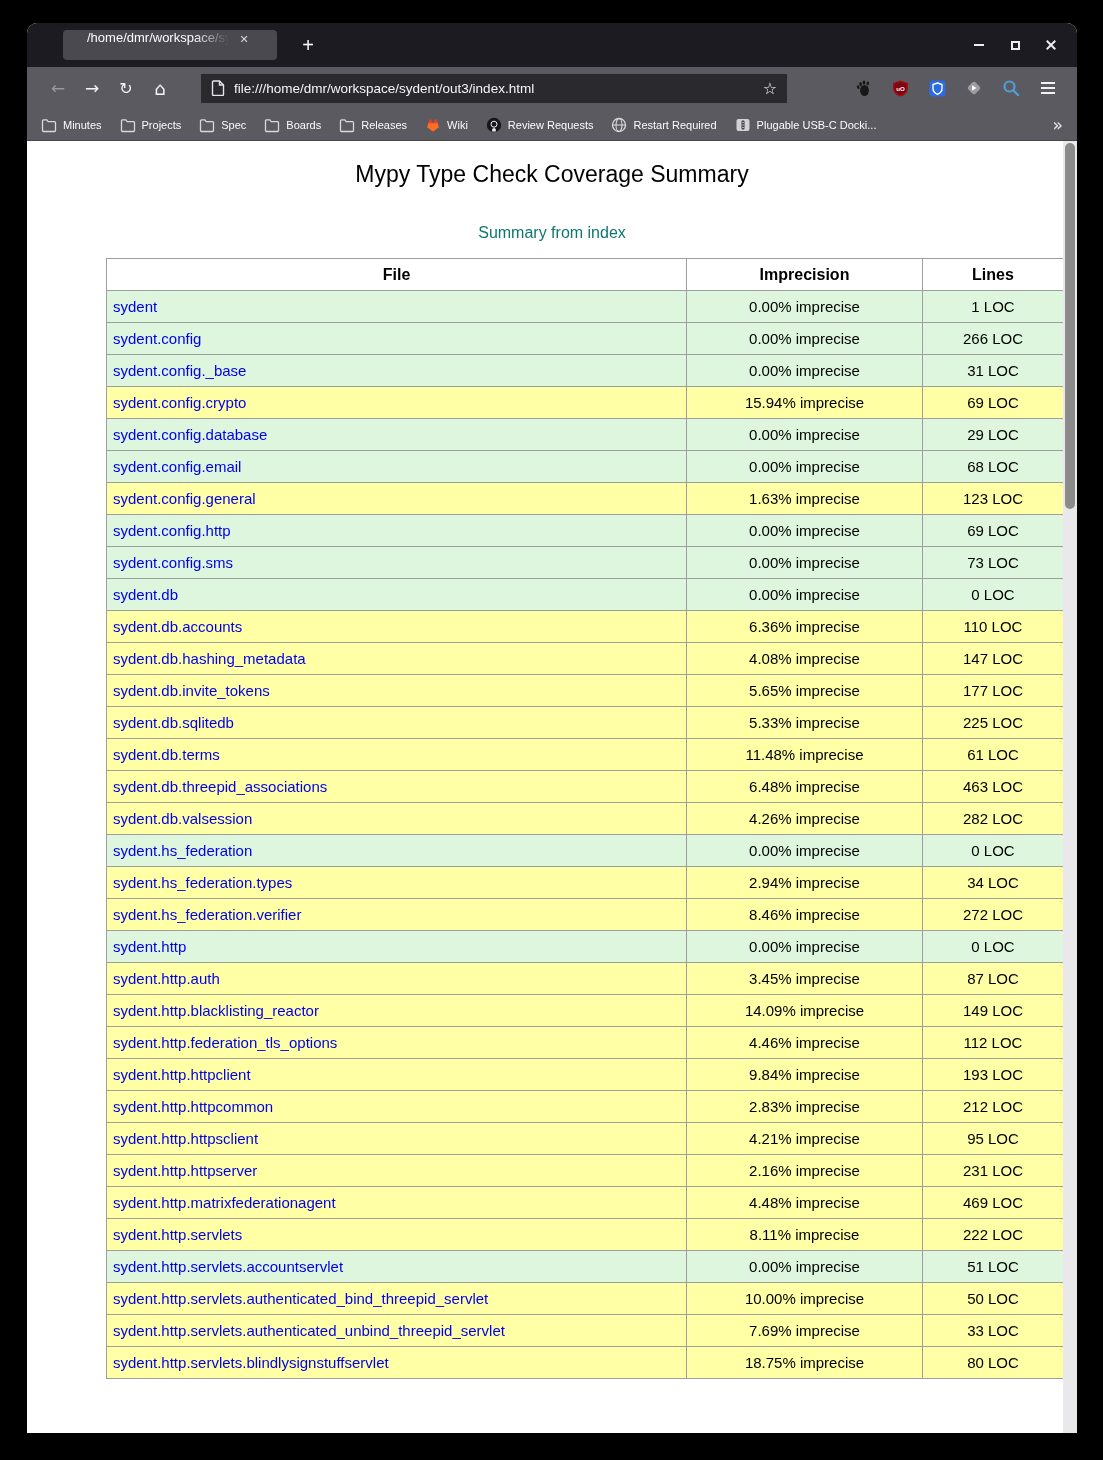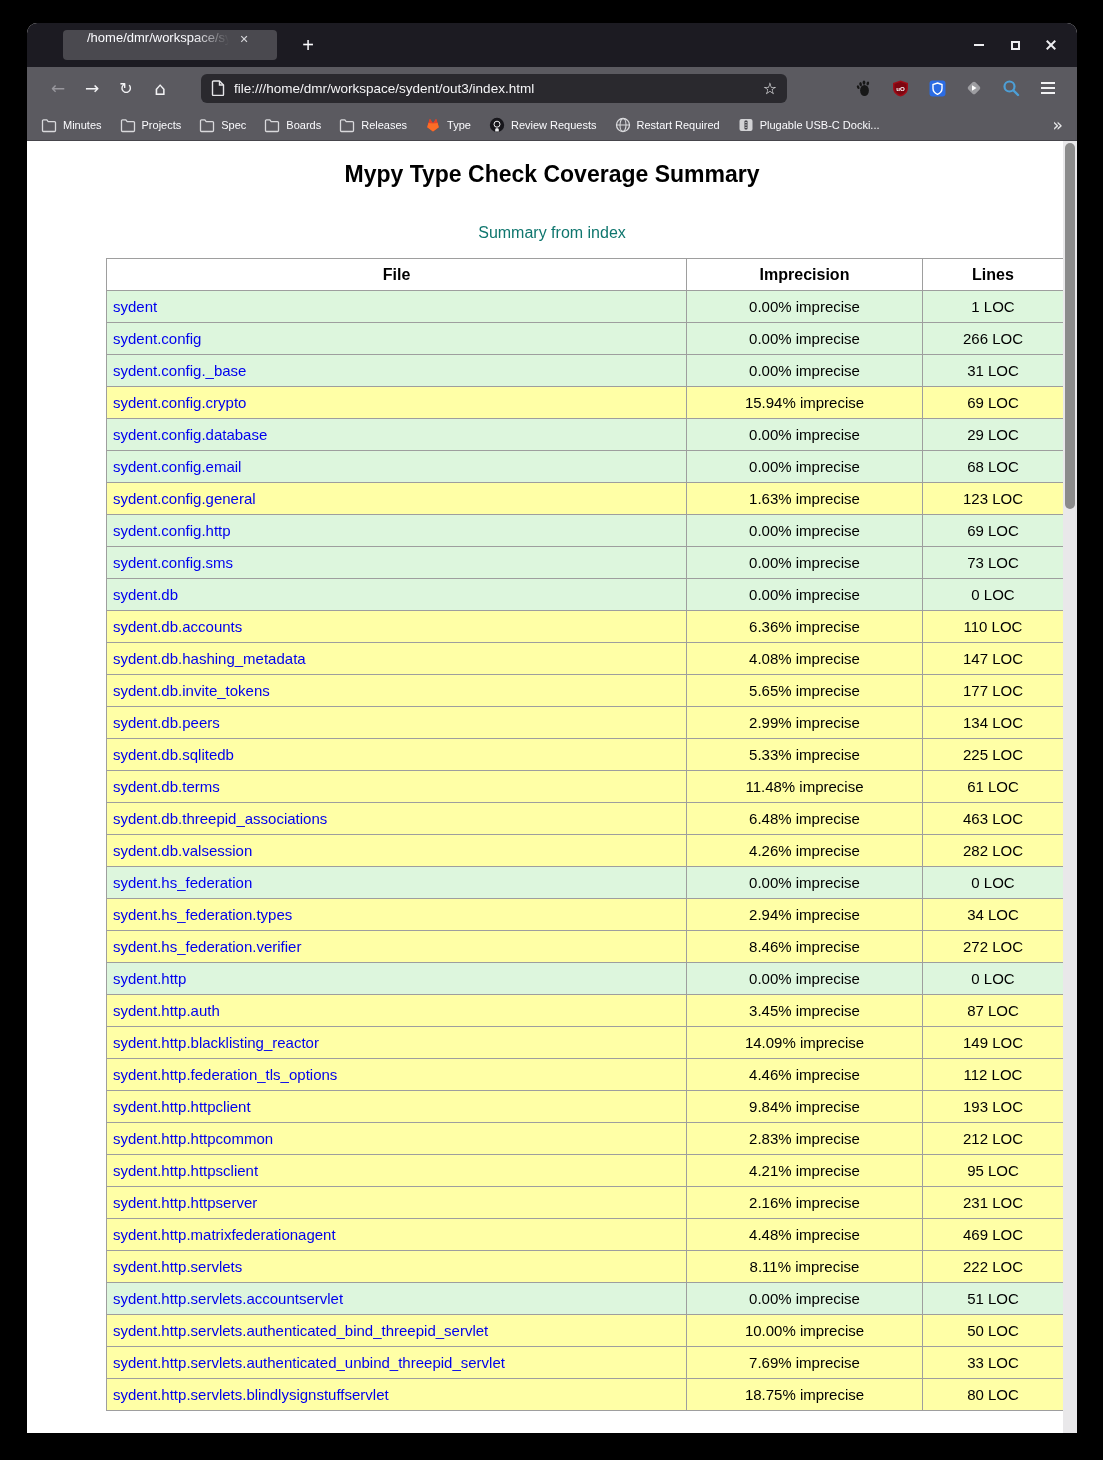--- a/index.html
+++ b/index.html
@@ -35,21 +35,21 @@
   
   .toolbar{height:42px;background:#5b5a60;display:flex;align-items:center;
            padding:0 10px 0 14px;flex:none}
   .nav-btn{width:34px;height:30px;color:#f3f3f5;display:flex;align-items:center;
            justify-content:center;font-family:"DejaVu Sans",sans-serif;font-size:17px;flex:none}
   .nav-btn.disabled{color:#98979d}
   .icon-back::before{content:"\2190"}
   .icon-forward::before{content:"\2192"}
   .icon-reload::before{content:"\21BB";font-size:16px}
   .icon-home::before{content:"\2302";font-size:18px}
-  .urlbar{width:586px;height:29px;background:#2a292e;border-radius:6px;margin-left:24px;
+  .urlbar{width:586px;height:29px;background:#2a292e;border-radius:0;margin-left:24px;
           display:flex;align-items:center;padding:0 10px;color:#f5f5f7;font-size:13.5px;
           gap:9px;box-sizing:border-box;flex:none}
   .page-glyph{flex:none;display:flex}
   .url-text{flex:1;white-space:nowrap;overflow:hidden}
   .star-btn{flex:none;color:#f0f0f2;font-family:"DejaVu Sans",sans-serif}
   .star-btn::before{content:"\2606";font-size:16px}
   .ext-icons{margin-left:auto;display:flex;align-items:center;gap:19px;margin-right:10px}
   .ext{width:18px;height:18px;display:flex;align-items:center;justify-content:center}
   .icon-menu{display:flex;flex-direction:column;gap:3px}
   .icon-menu i{display:block;width:14px;height:2px;background:#f2f2f4}
@@ -61,21 +61,21 @@
   .bm{display:flex;align-items:center;gap:6px;white-space:nowrap}
   .bm-icon{display:flex;width:16px;height:16px;align-items:center;justify-content:center}
   .bm-overflow{margin-left:auto;color:#e8e8ea;font-family:"DejaVu Sans",sans-serif}
   .bm-overflow::before{content:"\00BB";font-size:17px}
 
   
   .content{flex:1;background:#fff;position:relative;overflow:hidden}
   .scroll-track{position:absolute;top:0;right:0;width:14px;height:100%;background:#e9e8ea}
   .scroll-thumb{position:absolute;top:2px;right:2px;width:10px;height:366px;
                 background:#8b8b8b;border-radius:5px}
-  .page-title{margin:19px 0 4px;text-align:center;font-size:23px;font-weight:bold;
+  .page-title{margin:19px 0 4px;text-align:center;font-size:23px;font-weight:normal;
               color:#000;line-height:28px}
   .page-subtitle{margin:36px 0 0;text-align:center;font-size:16px;color:#0f766e;line-height:17px}
   table.coverage{border-collapse:collapse;margin:17px 0 0 79px;font-size:15px;color:#000}
   .coverage th,.coverage td{border:1px solid #9e9e9e;height:32px;padding:0 6px;box-sizing:border-box}
   .coverage th{font-size:16px;font-weight:bold;background:#fff;text-align:center}
   .col-file{width:580px}
   .col-imp{width:236px}
   .col-lines{width:141px}
   td.cell-file{text-align:left;}
   td.cell-center{text-align:center}
@@ -217,21 +217,21 @@
       <span class="bm">
         <span class="bm-icon">
           <svg width="16" height="16" viewBox="0 0 16 16">
             <path d="M8 14.5 L2.2 10.2 3.4 6 4.9 1.8 8 6.3 11.1 1.8 12.6 6 13.8 10.2 Z" fill="#e24329"></path>
             <path d="M8 14.5 L2.2 10.2 3.4 6 8 6.3 Z" fill="#fc6d26"></path>
             <path d="M8 14.5 L13.8 10.2 12.6 6 8 6.3 Z" fill="#fc6d26"></path>
             <path d="M3.4 6 L4.9 1.8 8 6.3 Z" fill="#e24329"></path>
             <path d="M12.6 6 L11.1 1.8 8 6.3 Z" fill="#e24329"></path>
           </svg>
         </span>
-        <span class="bm-label">Type</span>
+        <span class="bm-label">Wiki</span>
       </span>
 
       <span class="bm">
         <span class="bm-icon">
           <svg width="16" height="16" viewBox="0 0 16 16">
             <circle cx="8" cy="8" r="7.2" fill="#17161b"></circle>
             <path d="M8 11.2 c-1 0-1.8.4-1.8 1.6 0 .9 0 1.6 0 1.6 h3.6 s0-.7 0-1.6 c0-1.2-.8-1.6-1.8-1.6z" fill="#efeff1"></path>
             <circle cx="8" cy="7.2" r="3" fill="none" stroke="#efeff1" stroke-width="1"></circle>
           </svg>
         </span>
@@ -336,25 +336,20 @@
             <td class="cell-file"><a class="file-link" href="#">sydent.db.hashing_metadata</a></td>
             <td class="cell-center">4.08% imprecise</td>
             <td class="cell-center">147 LOC</td>
           </tr>
           <tr class="warn">
             <td class="cell-file"><a class="file-link" href="#">sydent.db.invite_tokens</a></td>
             <td class="cell-center">5.65% imprecise</td>
             <td class="cell-center">177 LOC</td>
           </tr>
           <tr class="warn">
-            <td class="cell-file"><a class="file-link" href="#">sydent.db.peers</a></td>
-            <td class="cell-center">2.99% imprecise</td>
-            <td class="cell-center">134 LOC</td>
-          </tr>
-          <tr class="warn">
             <td class="cell-file"><a class="file-link" href="#">sydent.db.sqlitedb</a></td>
             <td class="cell-center">5.33% imprecise</td>
             <td class="cell-center">225 LOC</td>
           </tr>
           <tr class="warn">
             <td class="cell-file"><a class="file-link" href="#">sydent.db.terms</a></td>
             <td class="cell-center">11.48% imprecise</td>
             <td class="cell-center">61 LOC</td>
           </tr>
           <tr class="warn">

